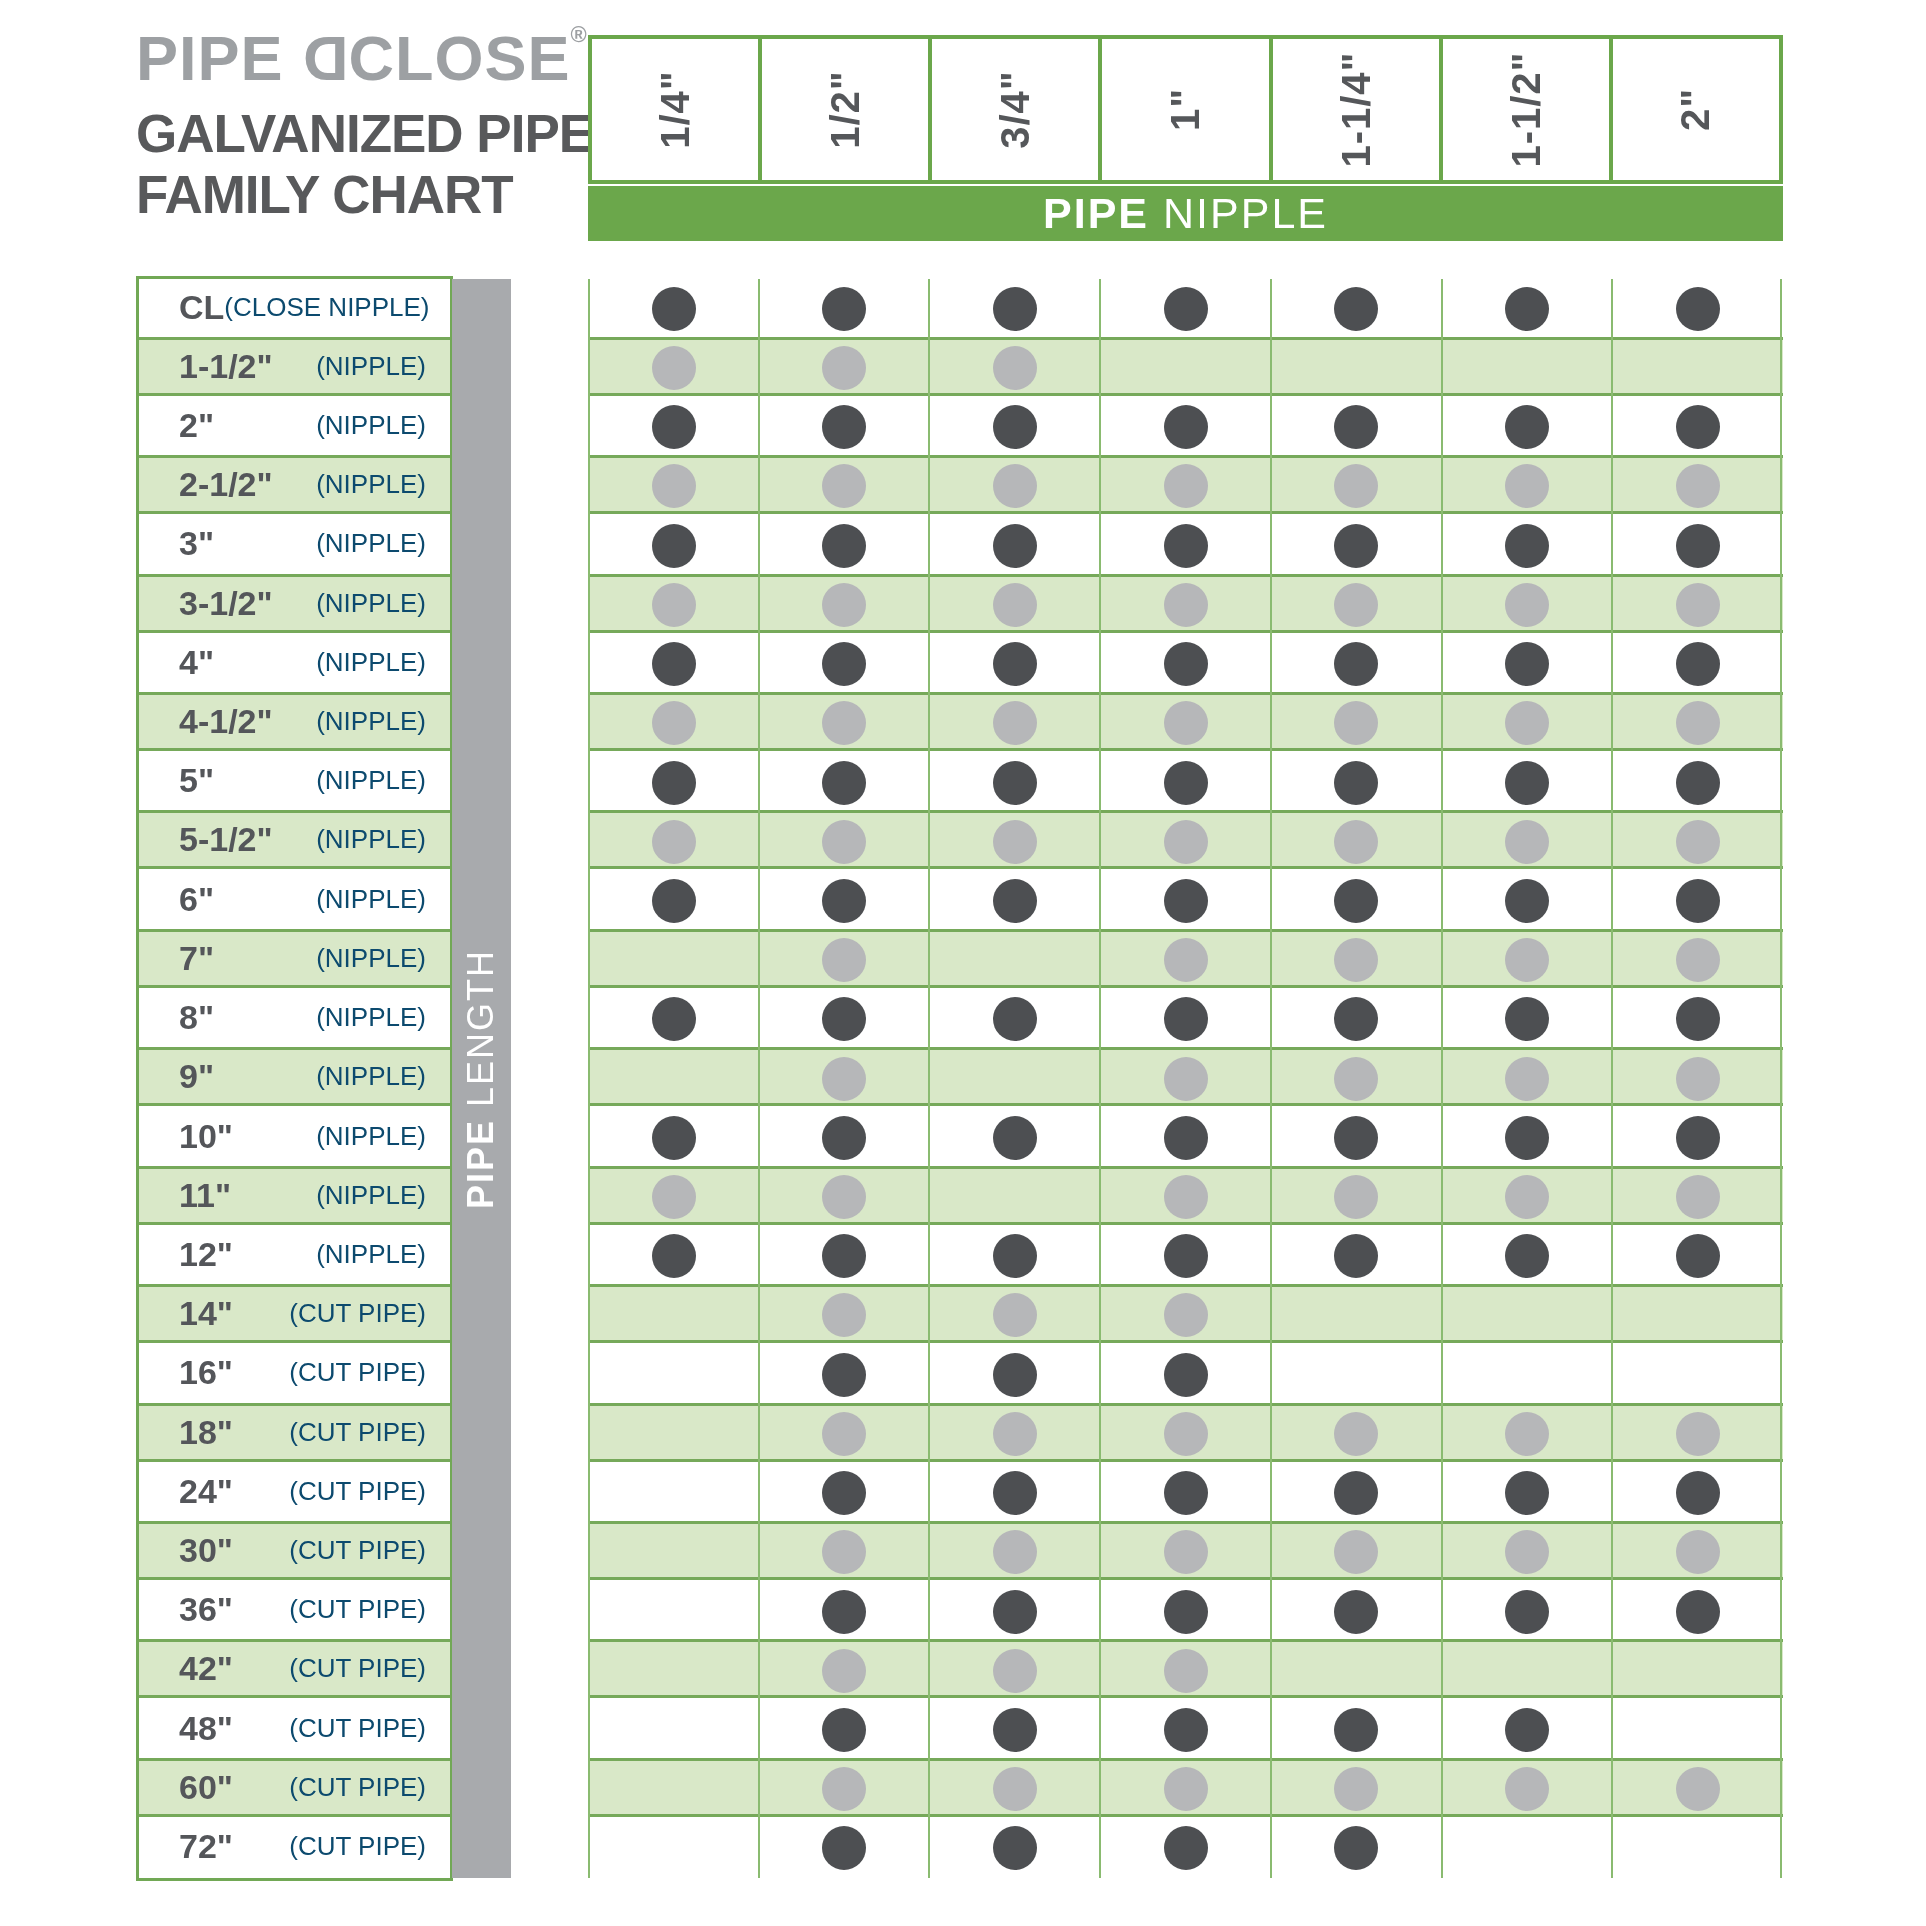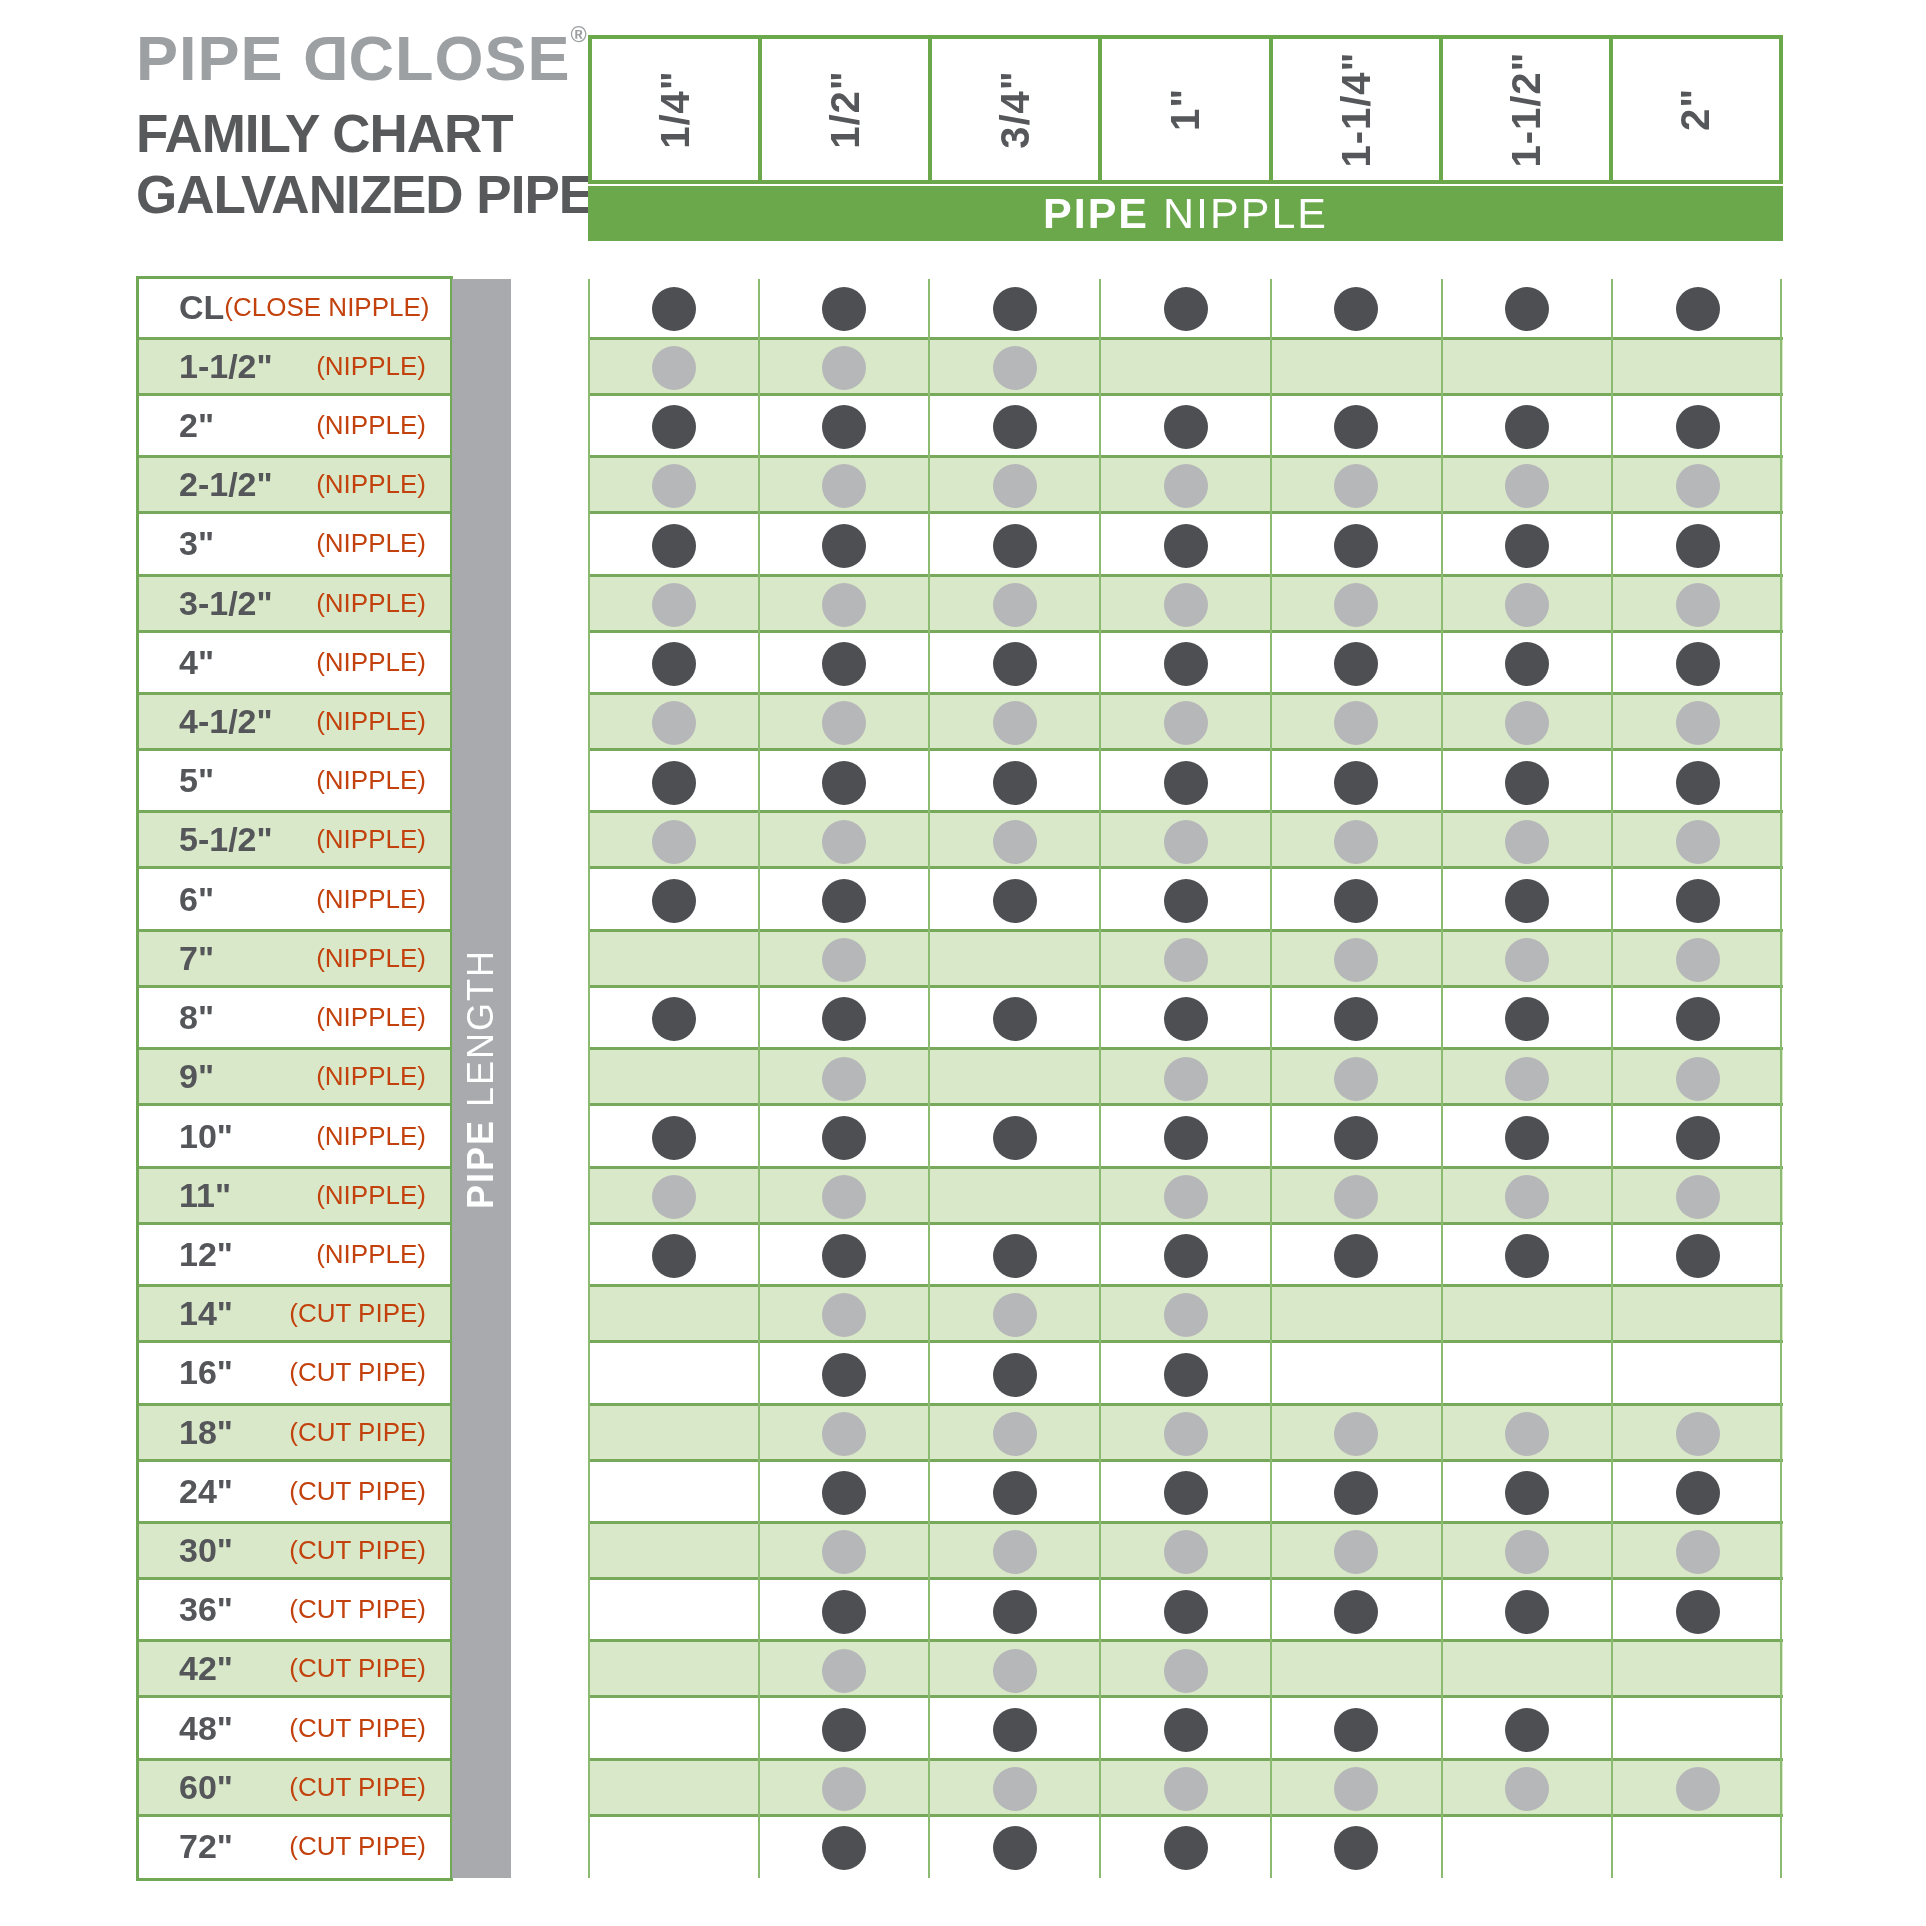--- a/index.html
+++ b/index.html
@@ -35,21 +35,21 @@
   #banner .r{font-weight:400;}
 
   
   #labeltable{left:136px;top:276px;width:317px;height:1605px;
               border:3px solid #71a855;box-sizing:border-box;background:#fff;}
   .lrow{position:absolute;left:0;width:311px;height:59px;box-sizing:border-box;
         display:flex;align-items:center;justify-content:space-between;
         padding:0 24px 0 40px;}
   .lrow.green{background:#d9e8c8;border-top:3px solid #76a95a;border-bottom:3px solid #76a95a;}
   .lrow .size{font-size:34px;font-weight:700;color:#54565a;white-space:nowrap;}
-  .lrow .type{font-size:26px;font-weight:400;color:#c2410c;white-space:nowrap;}
+  .lrow .type{font-size:26px;font-weight:400;color:#0c4a6e;white-space:nowrap;}
 
   
   #graybar{left:452px;top:279px;width:59px;height:1599px;background:#a8aaad;
            display:flex;align-items:center;justify-content:center;}
   #graybar .vtext{transform:rotate(-90deg);white-space:nowrap;color:#ffffff;
                   font-size:36px;letter-spacing:2px;}
   #graybar .vtext .b{font-weight:700;margin-right:12px;}
 
   
   #matrix{left:588px;top:279px;width:1195px;height:1599px;background:#fff;}
@@ -59,22 +59,22 @@
   .dot{position:absolute;width:44px;height:44px;border-radius:50%;z-index:2;}
   .dot.dark{background:#4d4f52;}
   .dot.light{background:#b6b7b9;}
 </style>
 </head>
 <body>
 
 <div class="abs" id="logo"><span>PIPE </span><span class="mirror">D</span><span>CLOSE</span><sup>®</sup></div>
 
 <div class="abs" id="title">
+  <div>GALVANIZED PIPE</div>
   <div>FAMILY CHART</div>
-  <div>GALVANIZED PIPE</div>
 </div>
 
 <div class="abs" id="colheader">
     <div class="hcell">
       <span>1/4"</span>
     </div>
     <div class="hcell">
       <span>1/2"</span>
     </div>
     <div class="hcell">

